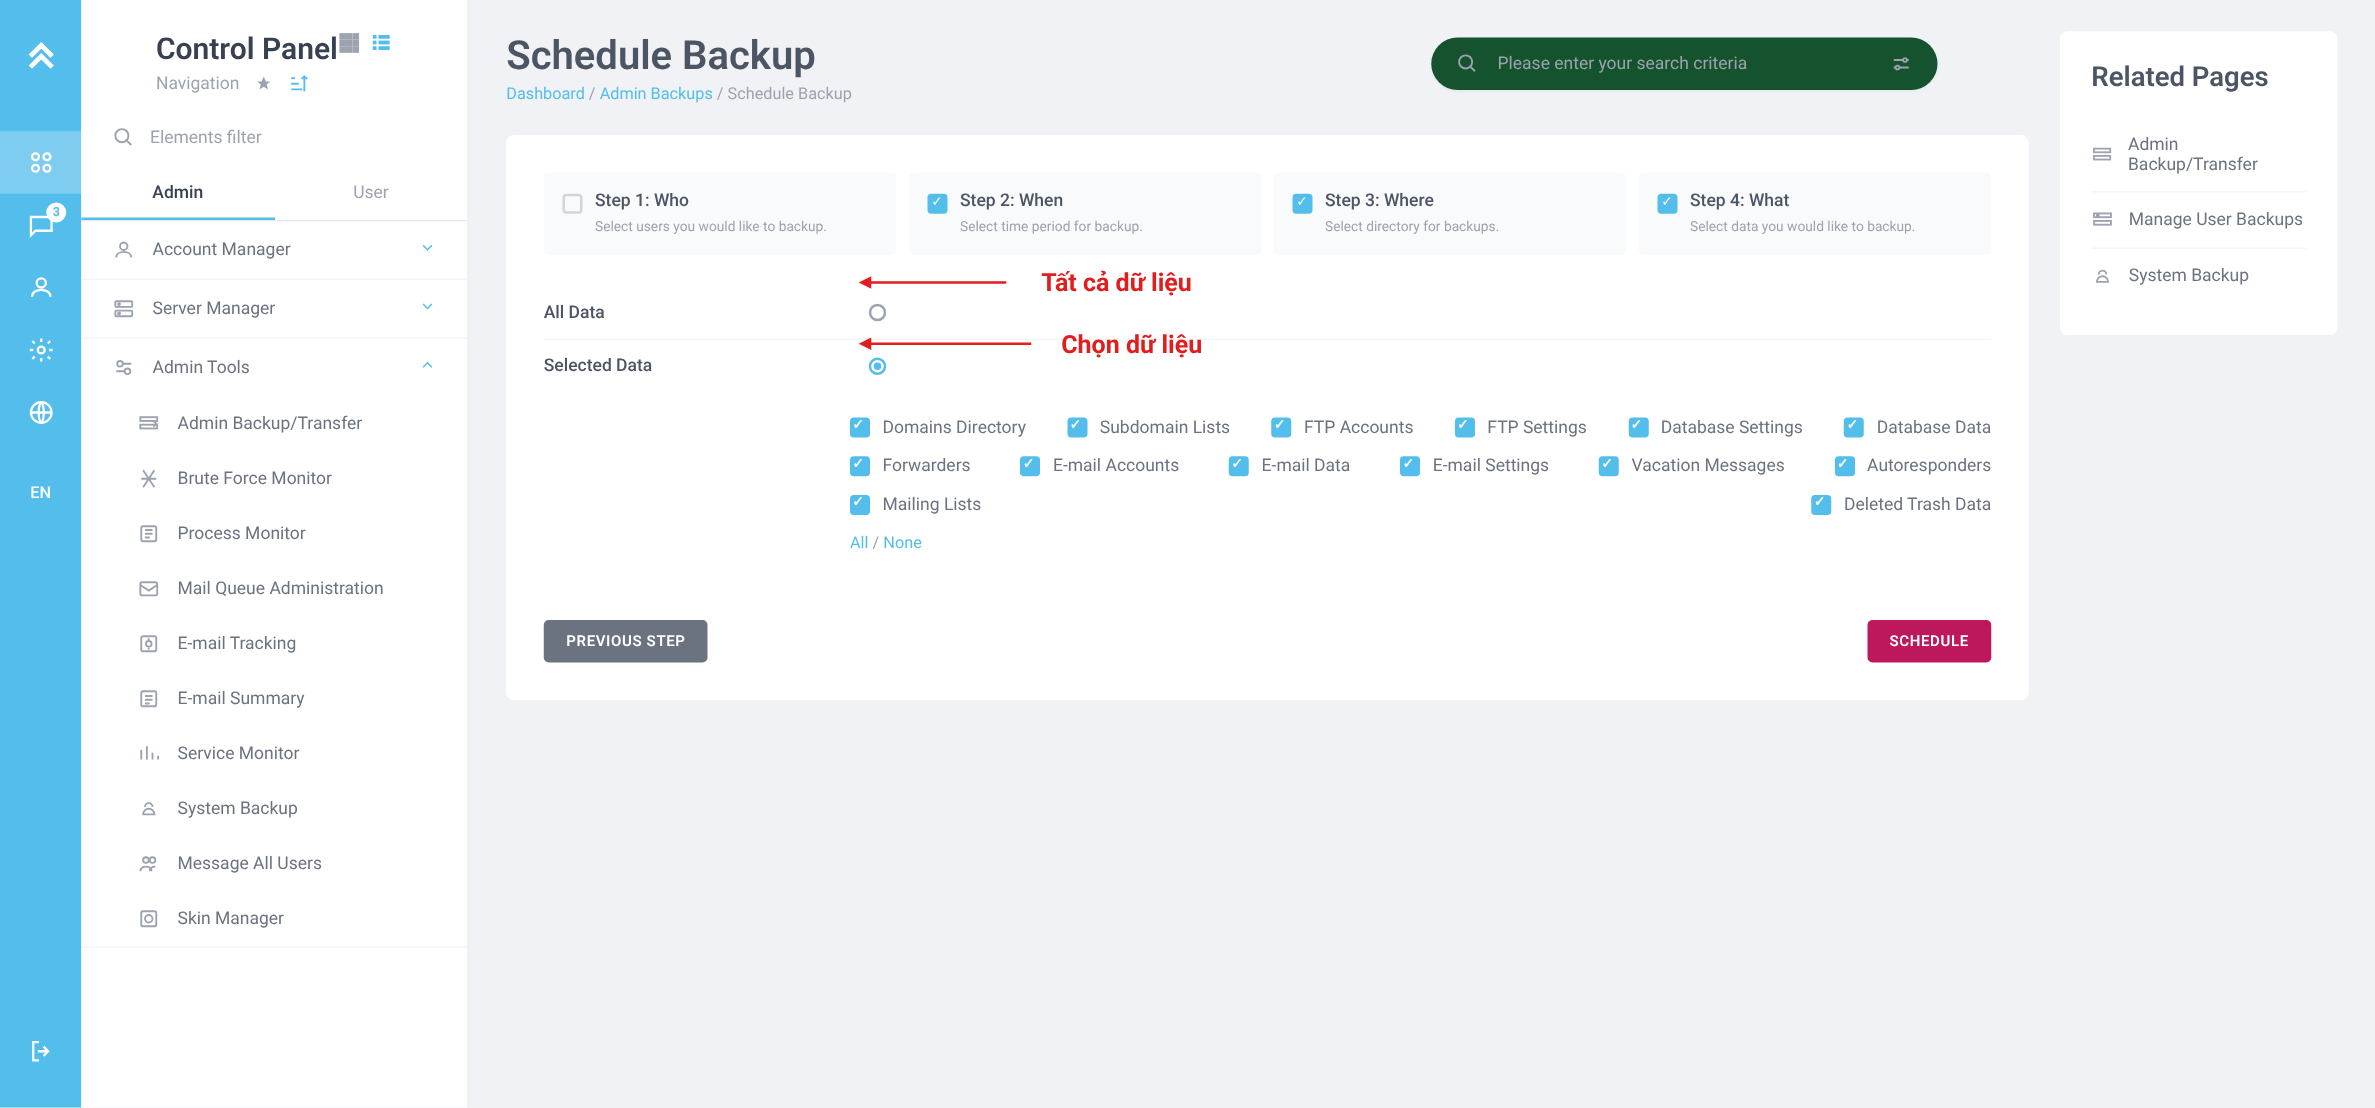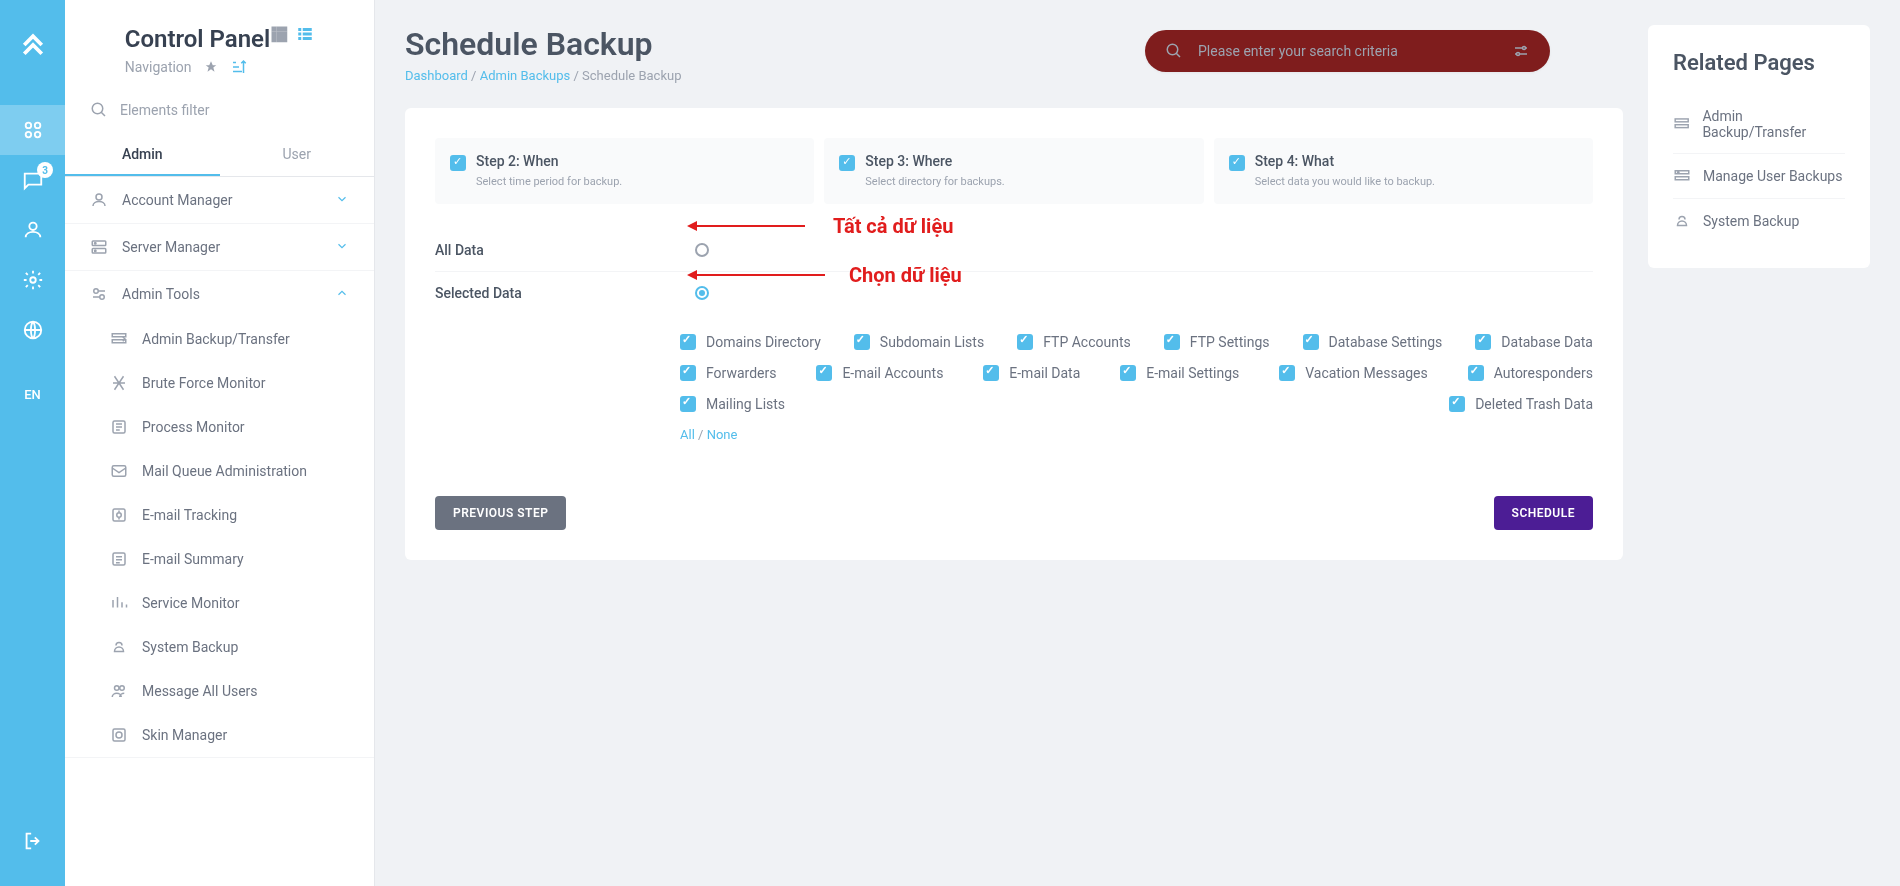--- a/index.html
+++ b/index.html
@@ -59,29 +59,29 @@
 .check-item { display: flex; align-items: center; gap: 10px; font-size: 14px; color: #6b7280; }
 .check-box { width: 16px; height: 16px; border-radius: 3px; background: #53bdeb; position: relative;}
 .check-box::after { content: "✓"; color: #fff; font-size: 11px; position: absolute; top: -1px; left: 2px; font-weight: bold; }
 .all-none { padding: 5px 0 0 245px; font-size: 13px; }
 .all-none a { color: #53bdeb; text-decoration: none; cursor: pointer; }
 .all-none span.sep { color: #9ca3af; }
 
 .actions { display: flex; justify-content: space-between; margin-top: 30px; }
 .btn { padding: 10px 18px; border-radius: 4px; font-size: 12px; font-weight: 600; letter-spacing: 0.5px; border: none; cursor: pointer; margin-top: 24px; }
 .btn-prev { background: #6b7280; color: #fff; }
-.btn-schedule { background: #4c1d95; color: #fff; }
+.btn-schedule { background: #be185d; color: #fff; }
 
 
 .annotation { position: absolute; color: #e11d1d; font-size: 20px; font-weight: 700; display: flex; align-items: center; gap: 18px; pointer-events: none;}
 .arrow-line { width: 110px; height: 2px; background: #e11d1d; position: relative; }
 .arrow-line::before { content: ""; position: absolute; left: -8px; top: -4px; border-right: 10px solid #e11d1d; border-top: 5px solid transparent; border-bottom: 5px solid transparent; }
 
 
-.top-search { position: absolute; top: 30px; right: 350px; width: 405px; background: #7f1d1d; border-radius: 30px; padding: 12px 20px; display: flex; align-items: center; gap: 15px; color: #9ca3af; font-size: 14px; box-shadow: 0 1px 3px rgba(0,0,0,0.05);}
+.top-search { position: absolute; top: 30px; right: 350px; width: 405px; background: #14532d; border-radius: 30px; padding: 12px 20px; display: flex; align-items: center; gap: 15px; color: #9ca3af; font-size: 14px; box-shadow: 0 1px 3px rgba(0,0,0,0.05);}
 .top-search .settings-icon { margin-left: auto; }
 
 
 .related { width: 222px; background: #fff; border-radius: 6px; padding: 25px; height: fit-content; margin-top: 0;}
 .related h3 { font-size: 22px; color: #4b5563; margin-bottom: 20px; font-weight: 600;}
 .related-item { display: flex; align-items: center; gap: 12px; padding: 13px 0; border-bottom: 1px solid #f3f4f6; font-size: 14px; color: #6b7280; cursor: pointer;}
 .related-item:last-child { border-bottom: none; }
 
 .main-wrap { position: relative; flex: 1; display: flex; }
 
@@ -345,20 +345,27 @@
       <svg class="settings-icon" width="18" height="18" viewBox="0 0 24 24">
             <path d="M4 8h10M18 8h2M4 16h2M10 16h10"></path>
             <circle cx="16" cy="8" r="2"></circle>
             <circle cx="8" cy="16" r="2"></circle>
           </svg>
     </div>
 
     <div class="card" style="position:relative">
       <div class="steps" id="steps">
             <div class="step">
+              <div class="step-check "></div>
+              <div>
+                <div class="step-title">Step 1: Who</div>
+                <div class="step-desc">Select users you would like to backup.</div>
+              </div>
+            </div>
+            <div class="step">
               <div class="step-check checked"></div>
               <div>
                 <div class="step-title">Step 2: When</div>
                 <div class="step-desc">Select time period for backup.</div>
               </div>
             </div>
             <div class="step">
               <div class="step-check checked"></div>
               <div>
                 <div class="step-title">Step 3: Where</div>

